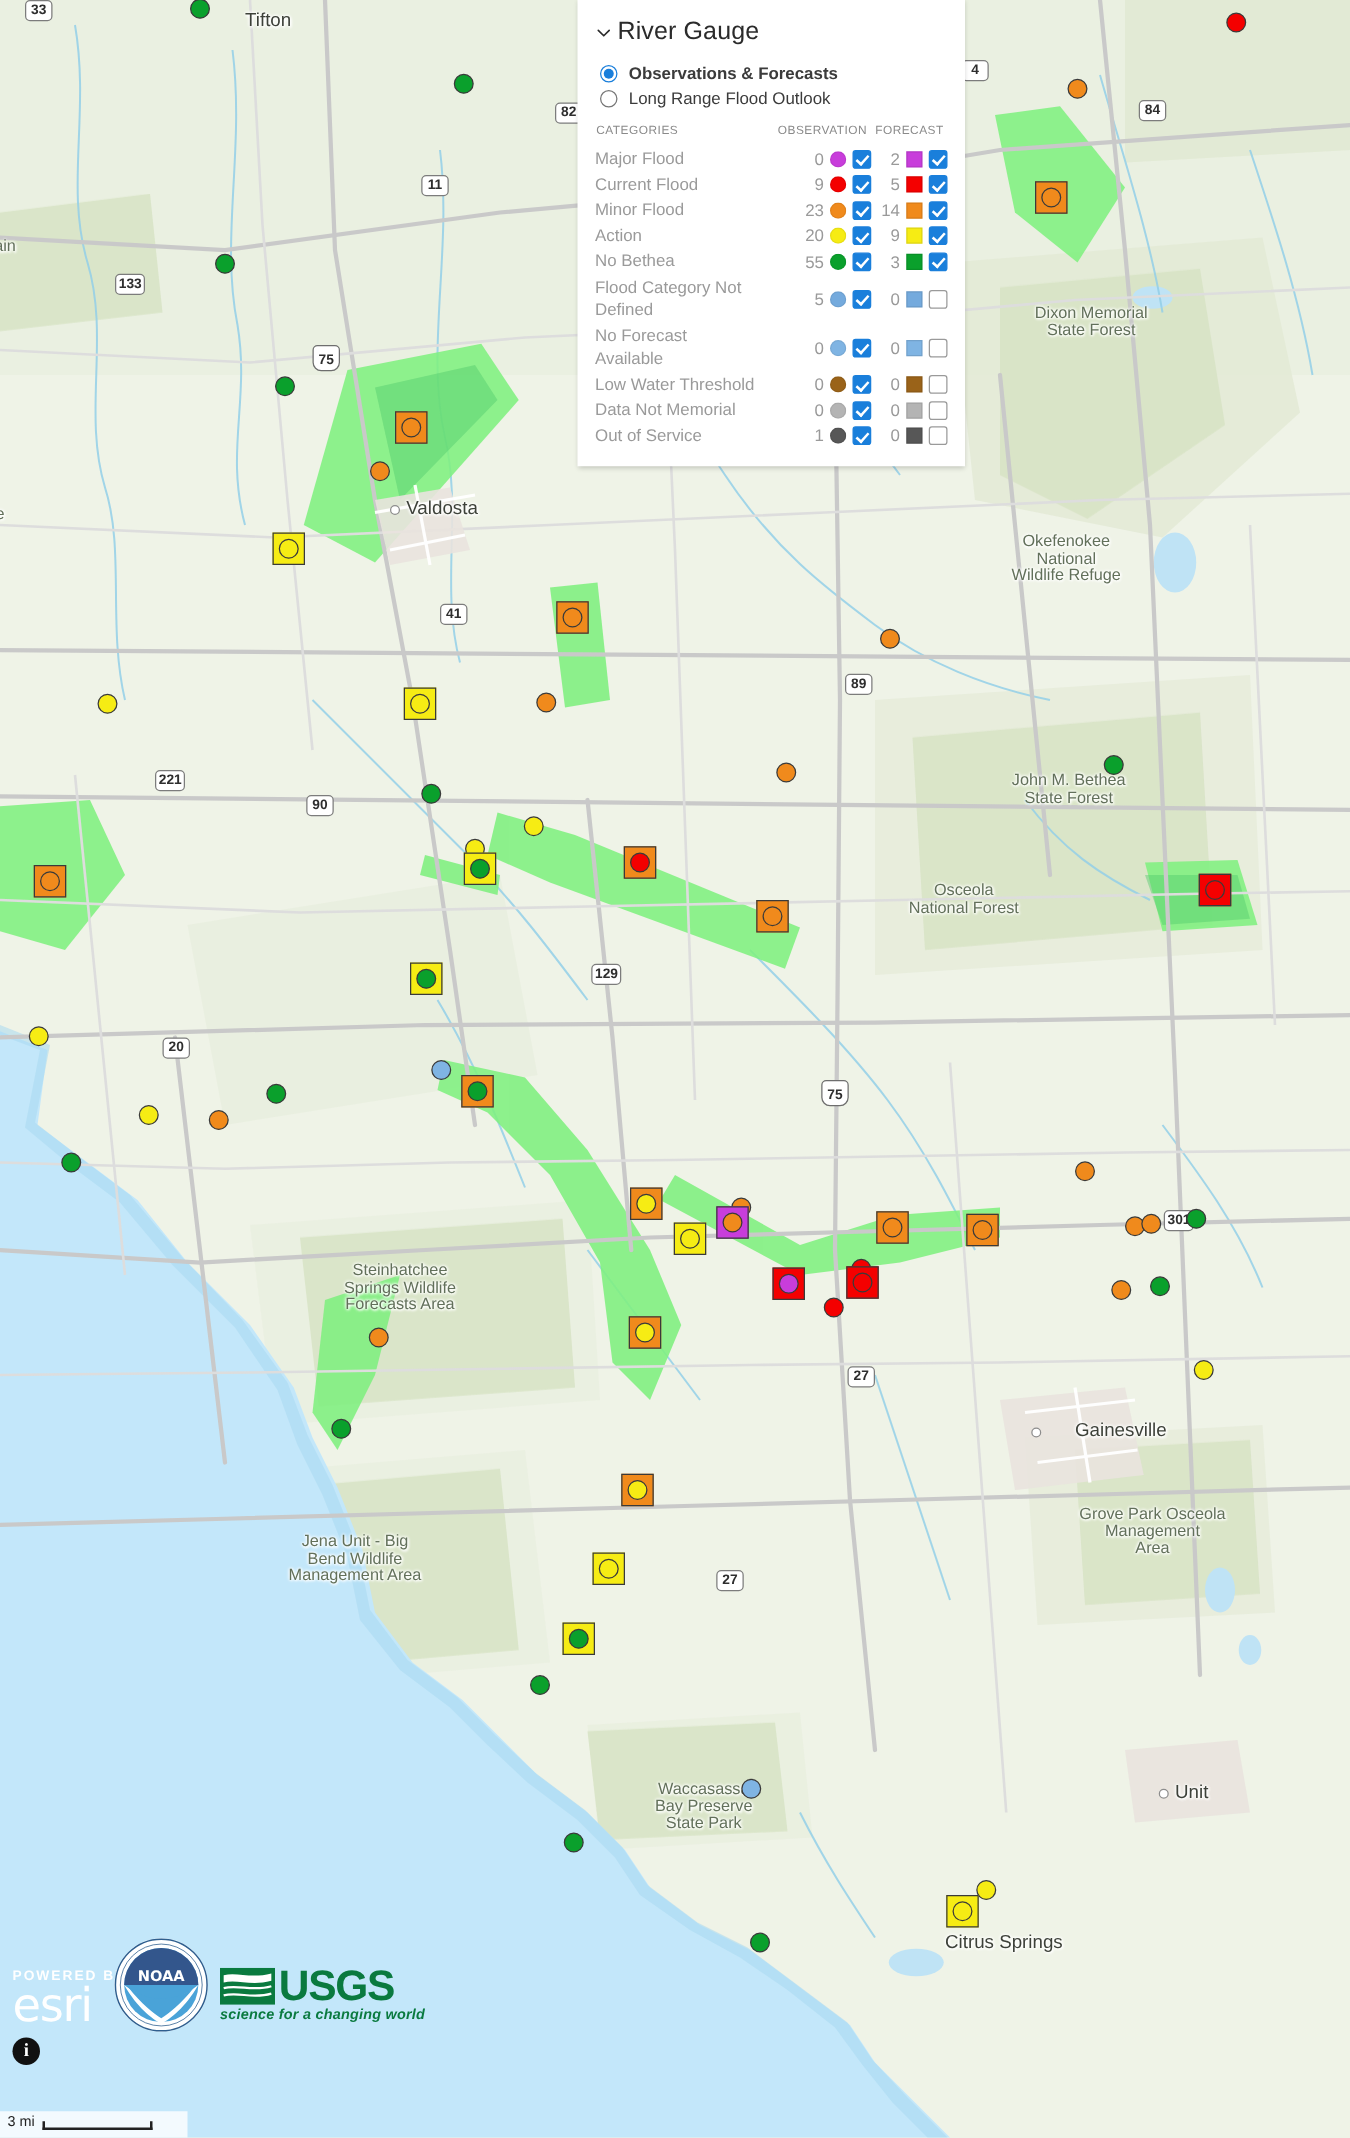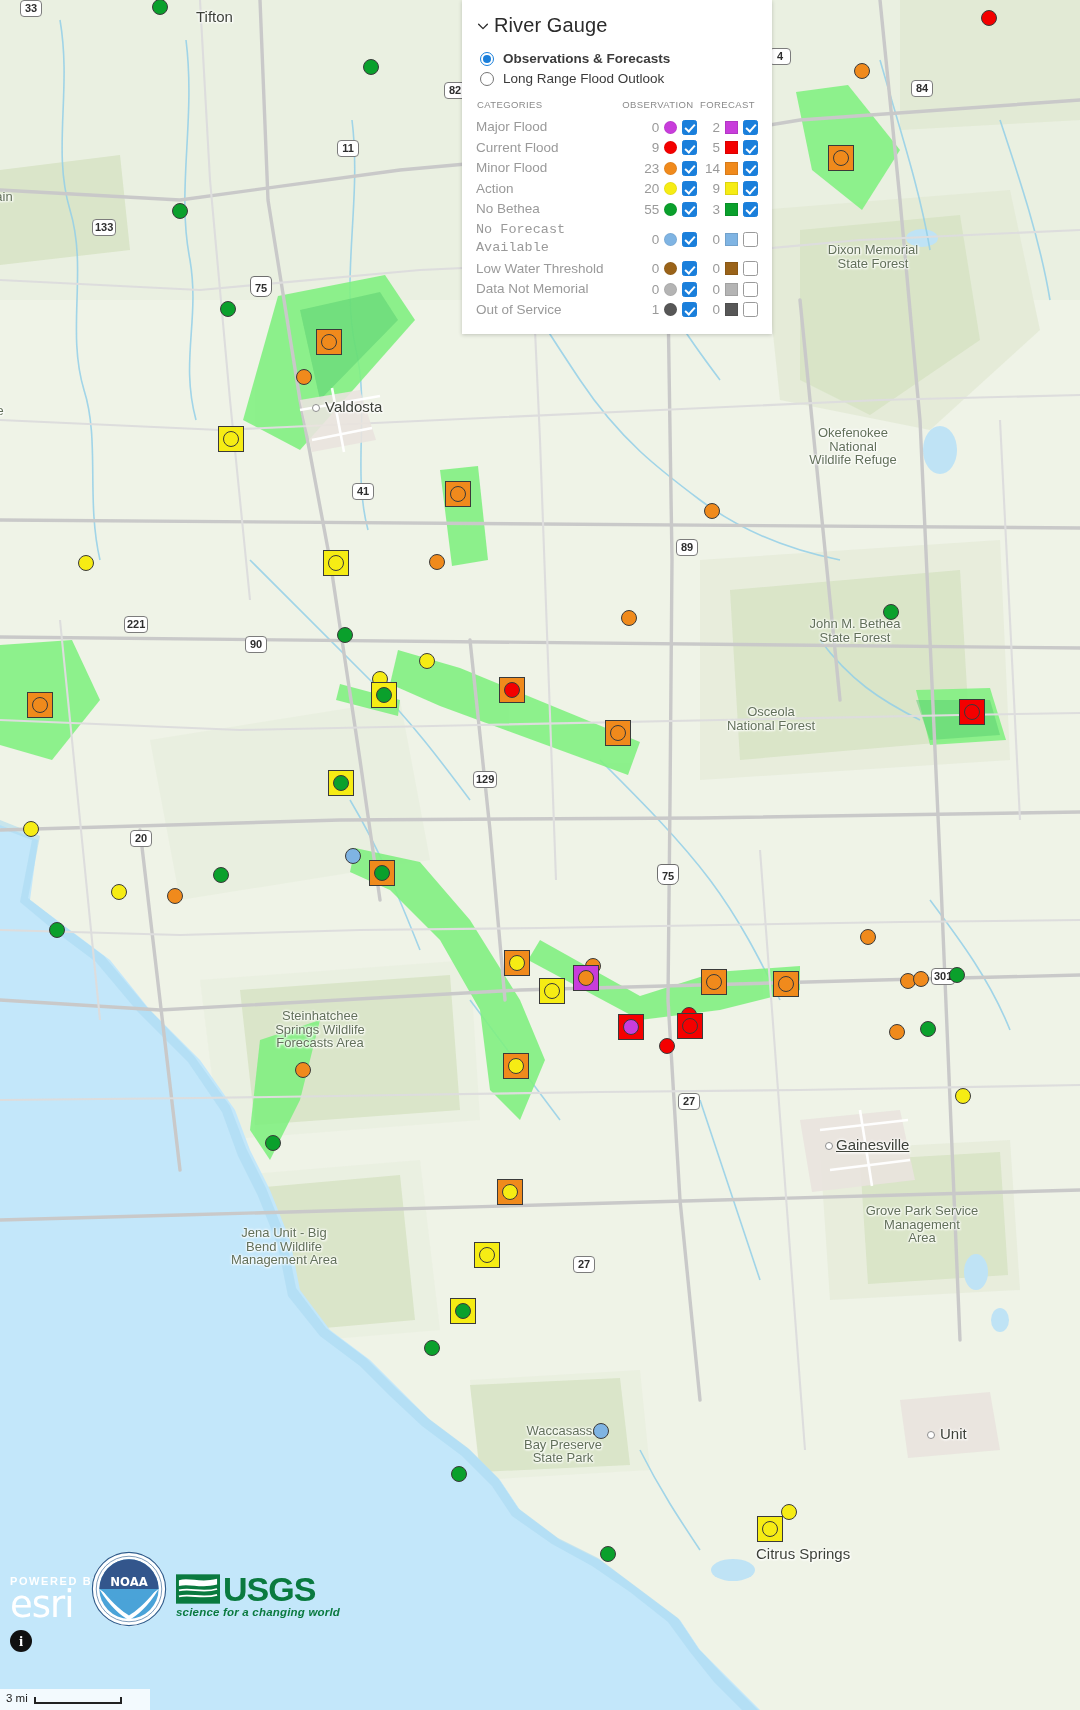--- a/index.html
+++ b/index.html
@@ -394,41 +394,41 @@
           <path d="M860 1110 L872 1186"></path>
         </g>
       </g>
     </svg>
   </div>
 
   <div id="map-labels">
       <div class="map-label city" style="left: 196px; top: 10px;">Tifton</div>
       <div class="map-label city" style="left: 325px; top: 400px;">Valdosta</div>
       <span class="city-dot" style="left: 312px; top: 404px;"></span>
-      <div class="map-label city" style="left: 836px; top: 1138px; text-decoration: underline;">Gainesville</div>
+      <div class="map-label city" style="left: 860px; top: 1138px;">Gainesville</div>
       <span class="city-dot" style="left: 825px; top: 1142px;"></span>
       <div class="map-label city" style="left: 940px; top: 1427px;">Unit</div>
       <span class="city-dot" style="left: 927px; top: 1431px;"></span>
       <div class="map-label city" style="left: 756px; top: 1547px;">Citrus Springs</div>
       <div class="map-label park" style="left: 798px; top: 243px; width: 150px;">Dixon Memorial
 State Forest</div>
       <div class="map-label park" style="left: 778px; top: 426px; width: 150px;">Okefenokee
 National
 Wildlife Refuge</div>
       <div class="map-label park" style="left: 780px; top: 617px; width: 150px;">John M. Bethea
 State Forest</div>
       <div class="map-label park" style="left: 696px; top: 705px; width: 150px;">Osceola
 National Forest</div>
       <div class="map-label park" style="left: 245px; top: 1009px; width: 150px;">Steinhatchee
 Springs Wildlife
 Forecasts Area</div>
       <div class="map-label park" style="left: 209px; top: 1226px; width: 150px;">Jena Unit - Big
 Bend Wildlife
 Management Area</div>
-      <div class="map-label park" style="left: 847px; top: 1204px; width: 150px;">Grove Park Service
+      <div class="map-label park" style="left: 847px; top: 1204px; width: 150px;">Grove Park Osceola
 Management
 Area</div>
       <div class="map-label park" style="left: 488px; top: 1424px; width: 150px;">Waccasassa
 Bay Preserve
 State Park</div>
       <div class="map-label park" style="left: -71px; top: 190px; width: 150px;">ain</div>
       <div class="map-label park" style="left: -75px; top: 404px; width: 150px;">e</div>
     </div>
 
   <div id="route-shields">
@@ -748,21 +748,39 @@
             </td>
             <td>
               <div class="cell-group">
                 <span class="count">3</span>
                 <span class="swatch-sq" style="background: rgb(10, 160, 44);"></span>
                 <span class="cbx on"></span>
               </div>
             </td>
           </tr>
           <tr>
-            <td class="cat" style="white-space: pre-line; font-family: Liberation Mono, monospace;">No Forecast
+            <td class="cat" style="white-space: pre-line;">Flood Category Not
+Defined</td>
+            <td>
+              <div class="cell-group">
+                <span class="count">5</span>
+                <span class="swatch-dot" style="background: rgb(116, 170, 221);"></span>
+                <span class="cbx on"></span>
+              </div>
+            </td>
+            <td>
+              <div class="cell-group">
+                <span class="count">0</span>
+                <span class="swatch-sq" style="background: rgb(116, 170, 221);"></span>
+                <span class="cbx"></span>
+              </div>
+            </td>
+          </tr>
+          <tr>
+            <td class="cat" style="white-space: pre-line;">No Forecast
 Available</td>
             <td>
               <div class="cell-group">
                 <span class="count">0</span>
                 <span class="swatch-dot" style="background: rgb(127, 180, 227);"></span>
                 <span class="cbx on"></span>
               </div>
             </td>
             <td>
               <div class="cell-group">

